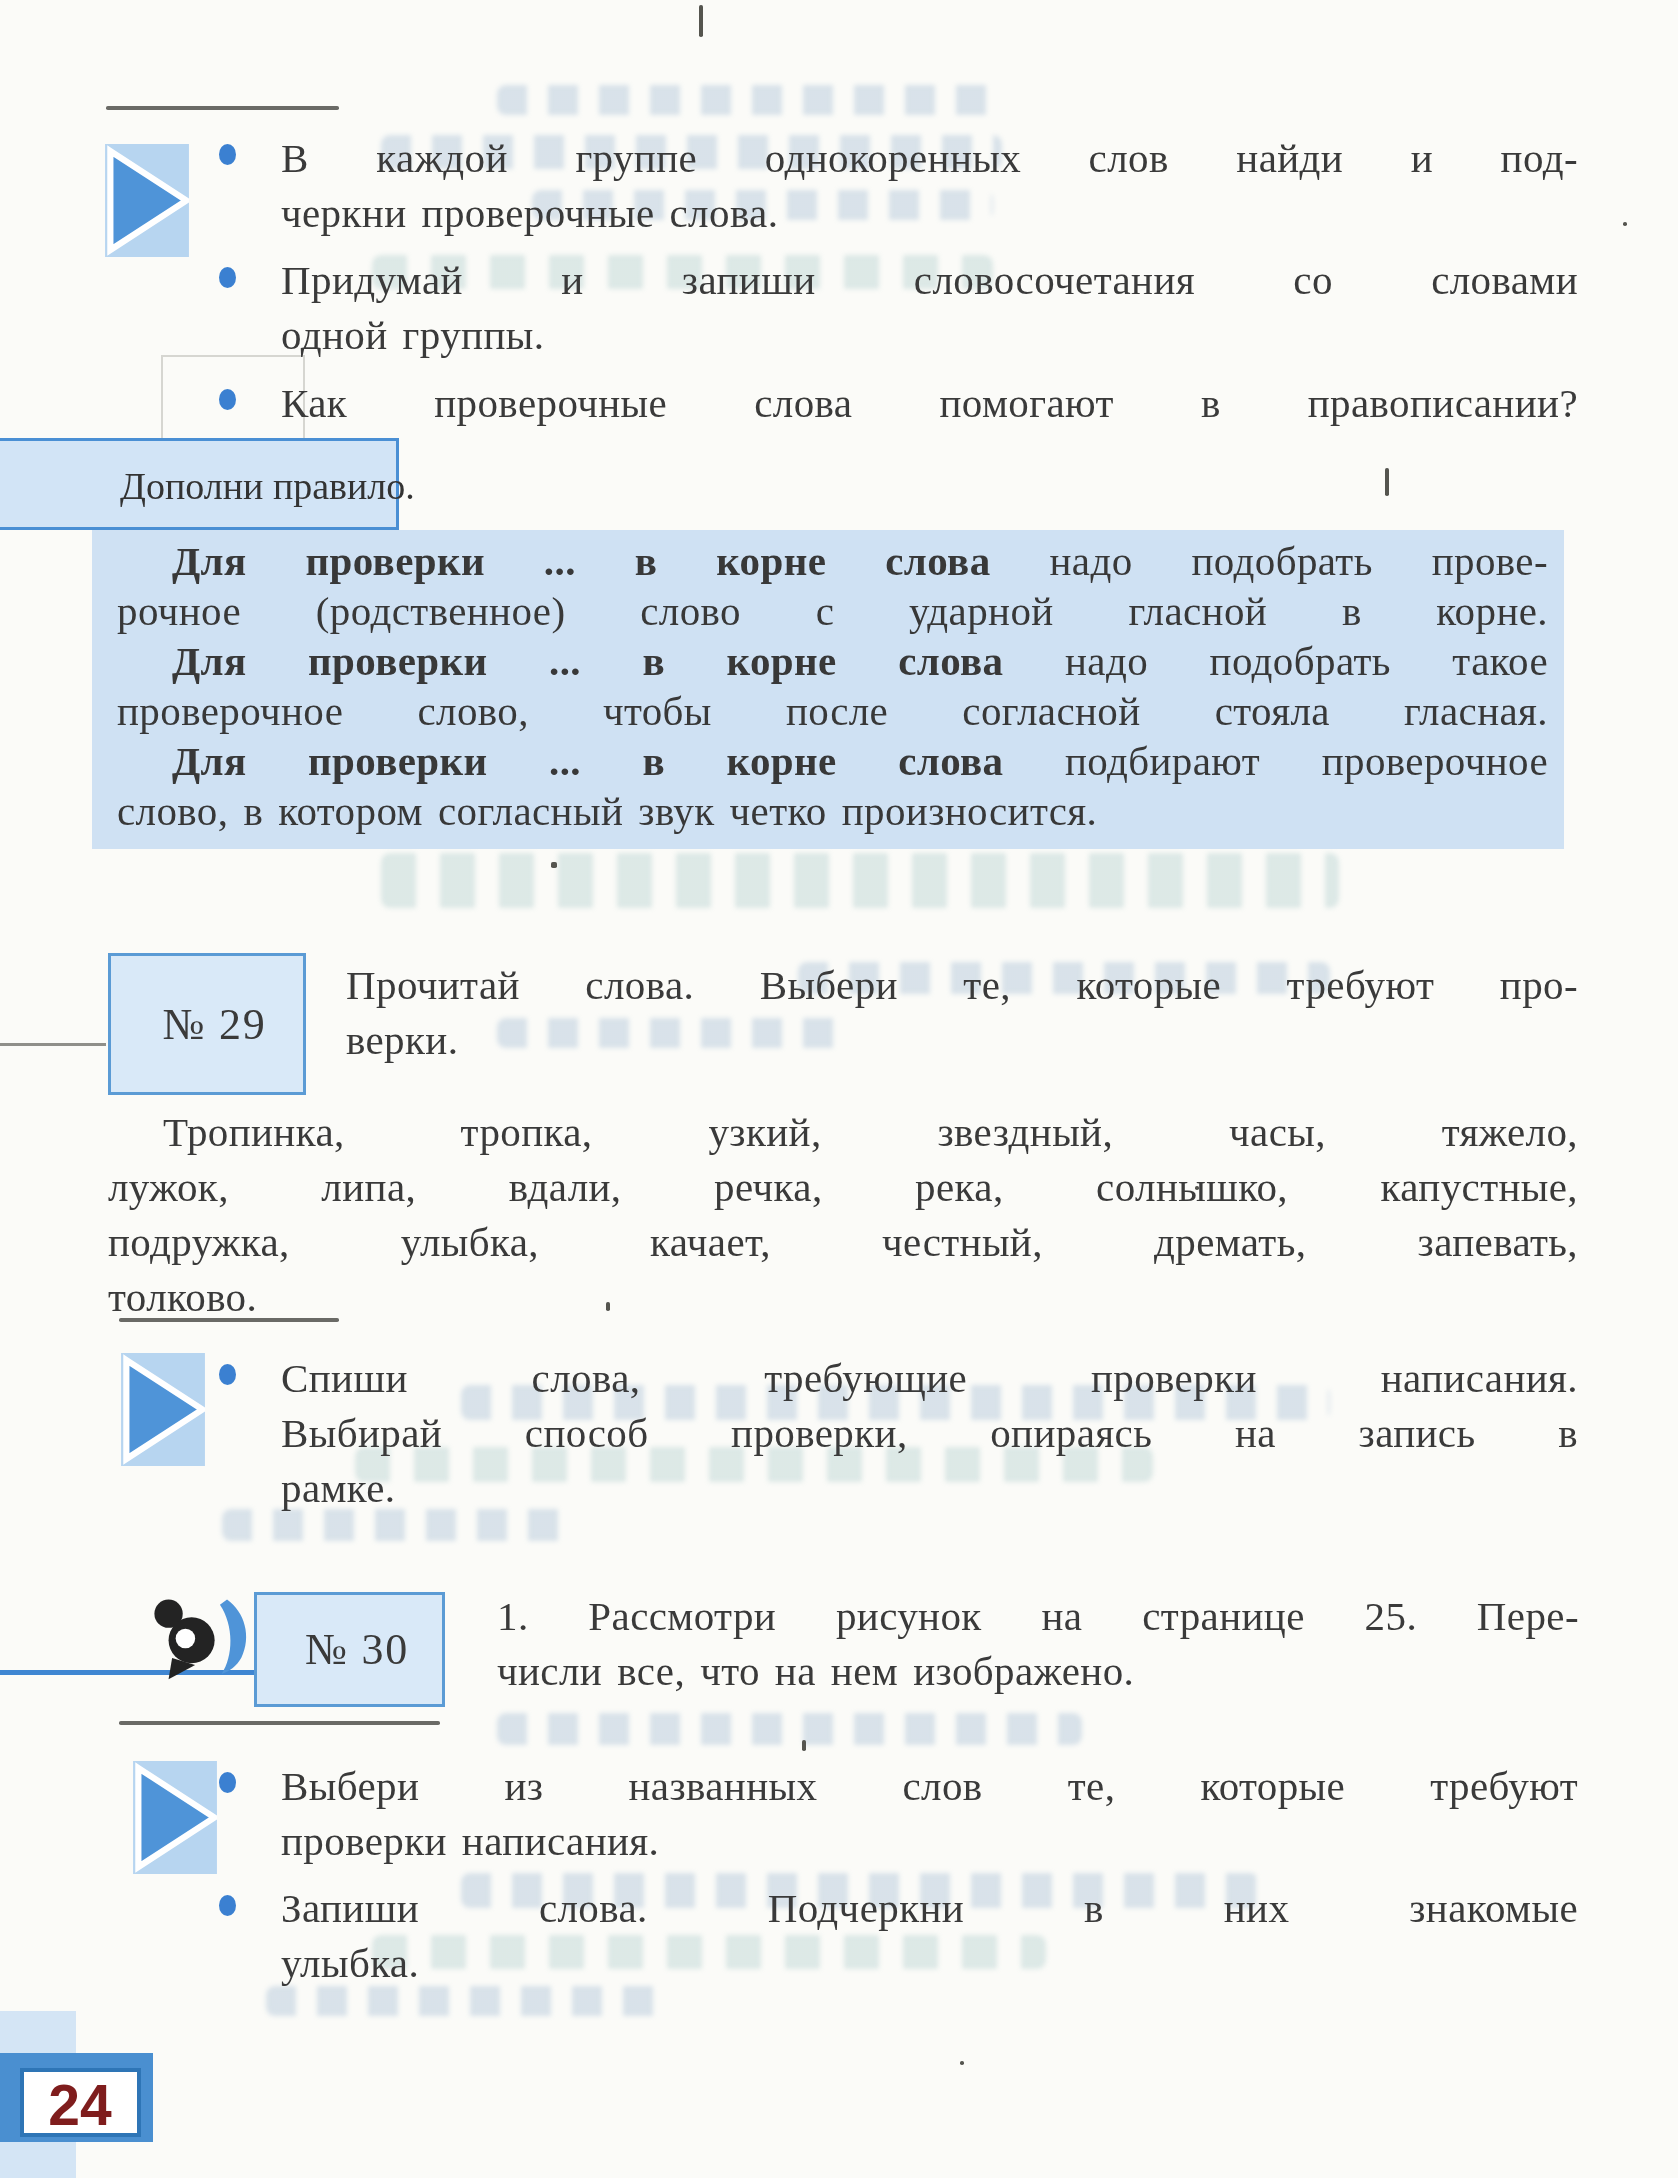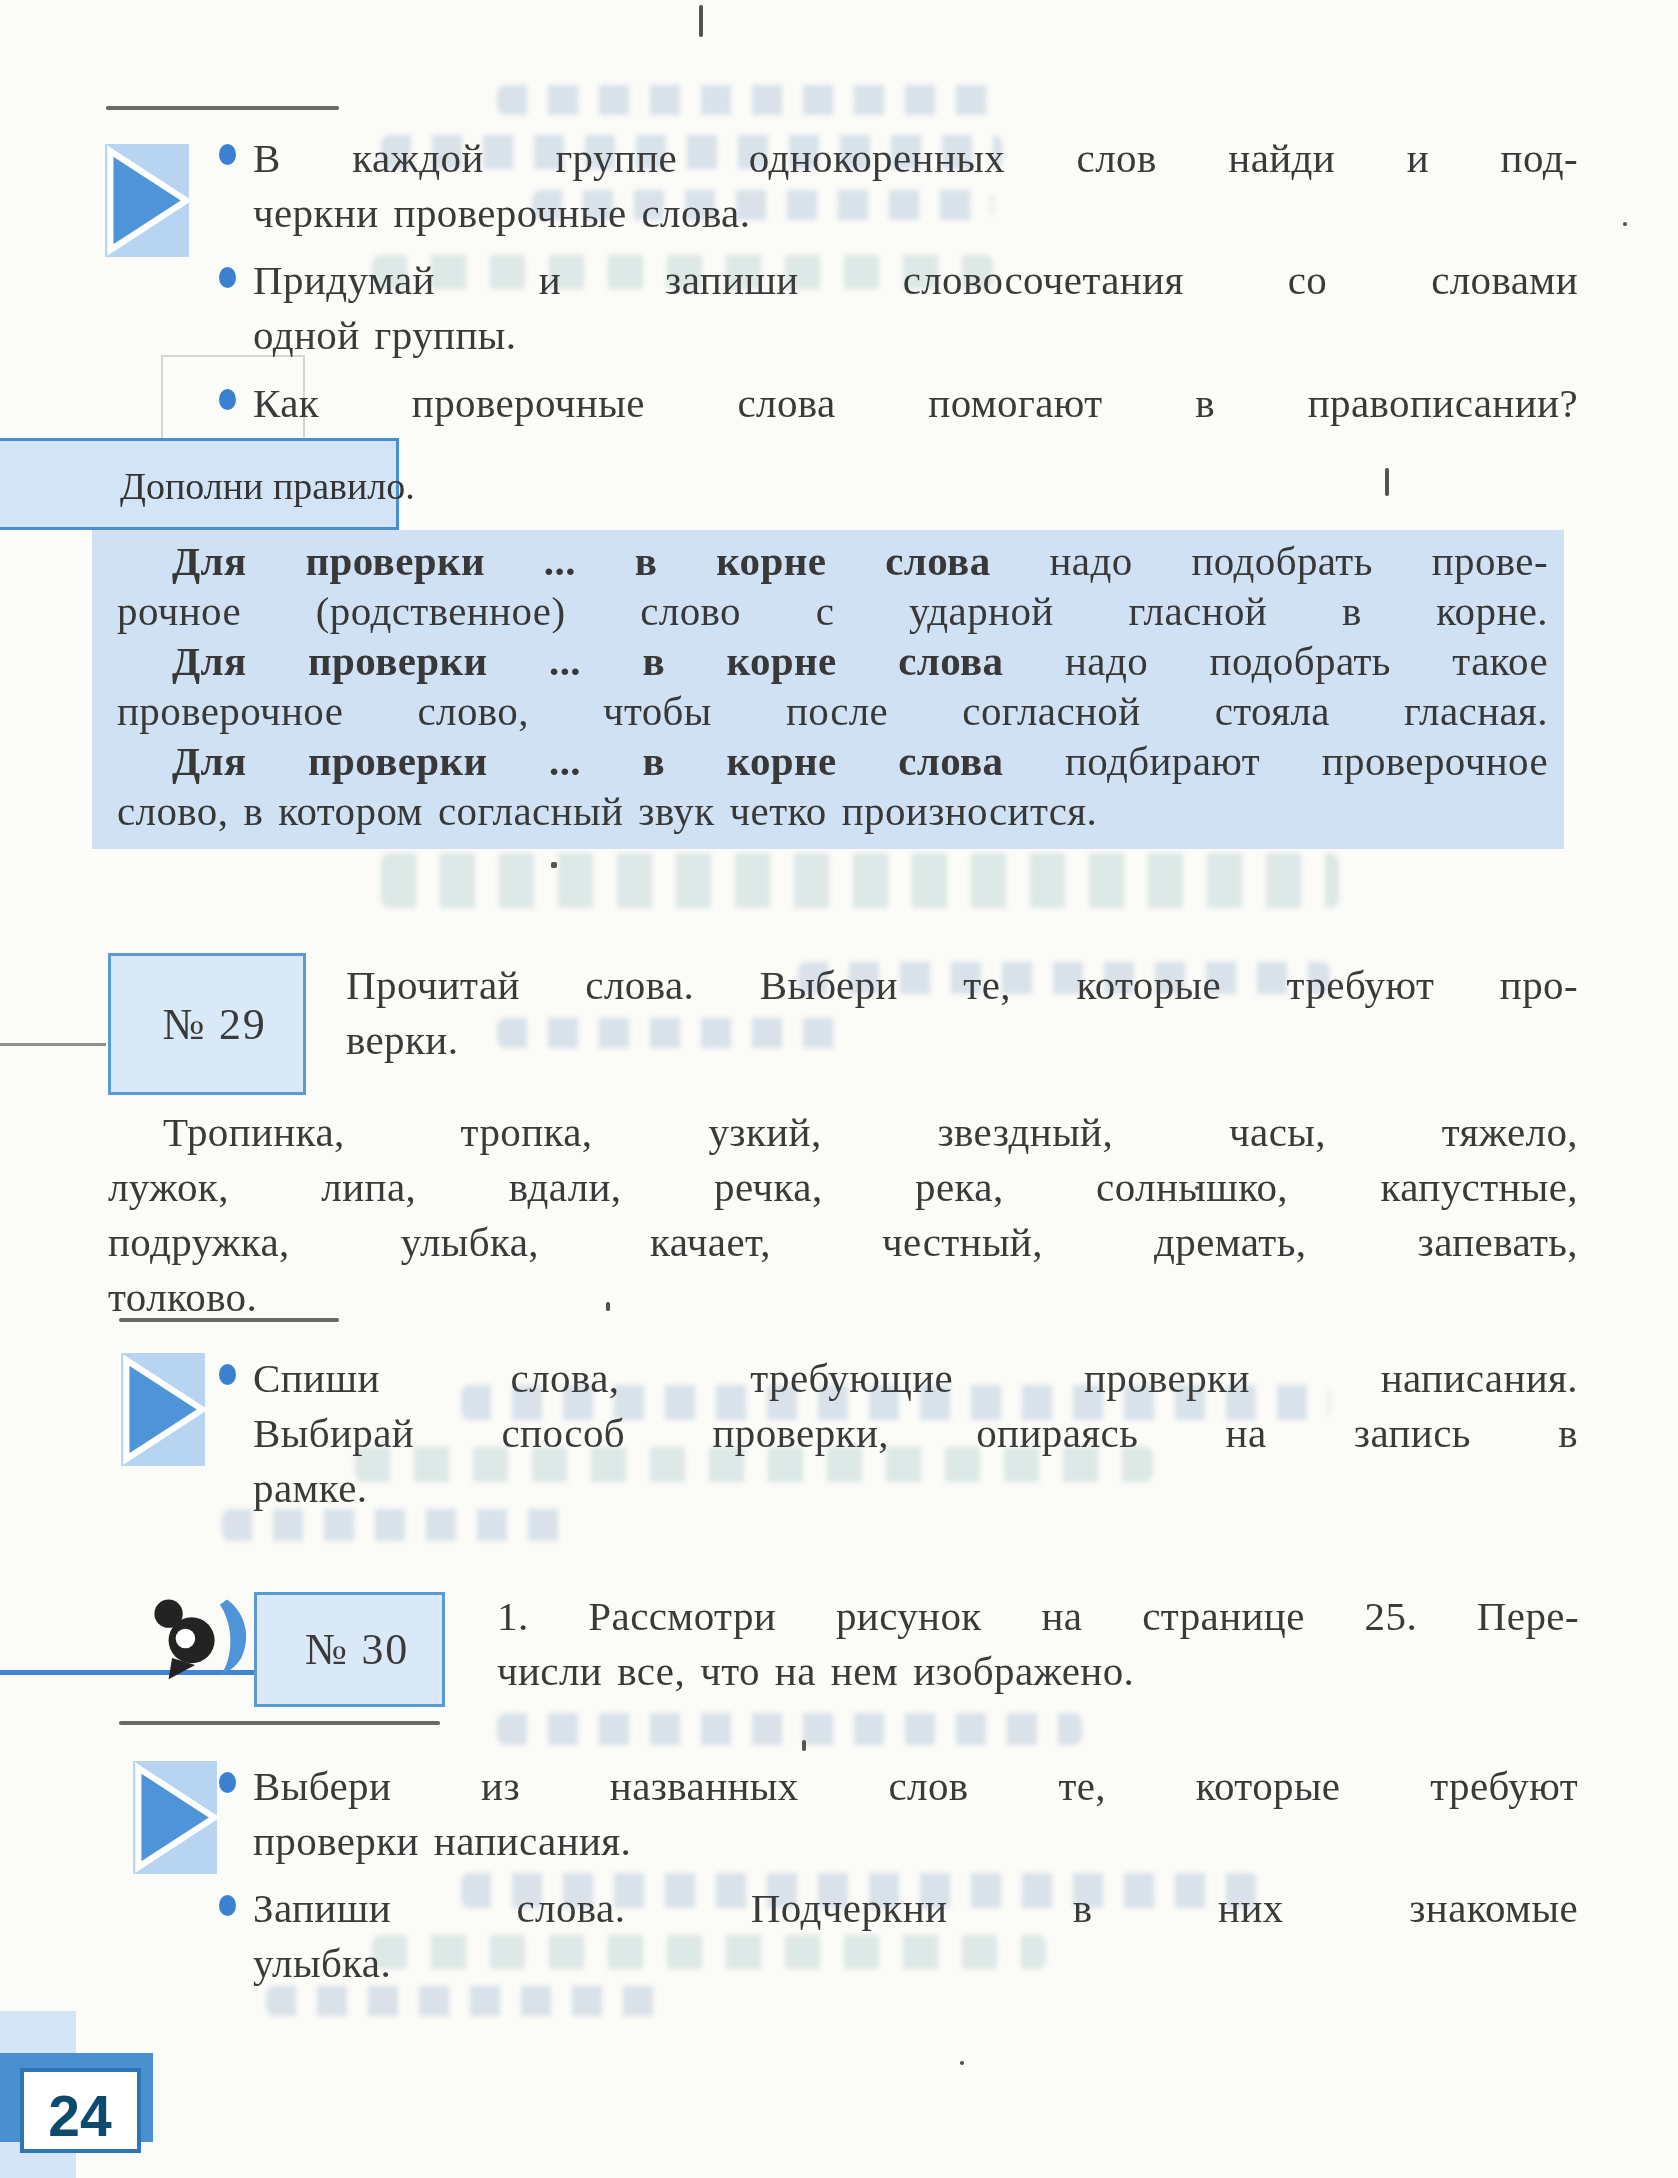--- a/index.html
+++ b/index.html
@@ -9,21 +9,21 @@
     font-family:"Liberation Serif",serif;color:#383838;
   }
   .abs{position:absolute;}
   
   .txt{font-size:41px;line-height:55px;letter-spacing:0.4px;word-spacing:4.4px;color:#3a3a3a;}
   .tline{white-space:normal;}
   .j{text-align:justify;text-align-last:justify;}
   .ind{text-indent:55px;}
   b{font-weight:bold;}
   
-  .bullet-item{display:grid;grid-template-columns:34px 1fr;margin-bottom:12.4px;}
+  .bullet-item{display:grid;grid-template-columns:34px 1fr;margin-bottom:12.4px;gap:28px;}
   .dot{width:17px;height:21px;border-radius:50%;background:#3b80d1;margin-top:13.3px;}
   
   .sep{position:absolute;height:4.4px;background:#6a6a66;border-radius:1.8px;}
   .sep-thin{position:absolute;height:2.7px;background:#8f8f8a;}
   .blue-line{position:absolute;height:5.3px;background:#3f86d2;}
   
   .arrow-icon{position:absolute;width:84px;height:113px;}
   
   .rule-band{
     left:0;top:438px;width:399px;height:92px;box-sizing:border-box;
@@ -39,24 +39,24 @@
   
   .num-box{
     background:#d9e9f8;border:3.5px solid #5b9bd5;box-sizing:border-box;
     display:flex;align-items:center;justify-content:center;
     font-size:44px;color:#3a3a3a;letter-spacing:1.8px;padding-left:15px;
   }
   
   .pn-light{left:0;top:2011px;width:76px;height:168px;background:#d4e5f5;}
   .pn-band{left:0;top:2053px;width:153px;height:89px;background:#4a8fd0;}
   .pn-box{
-    left:19.5px;top:2068px;width:121px;height:85px;background:#ffffff;
+    left:19.5px;top:2068px;width:121px;height:69px;background:#ffffff;
     border:4.4px solid #2e75b6;box-sizing:border-box;
-    display:flex;align-items:flex-end;justify-content:center;
-    font-family:"Liberation Sans",sans-serif;font-weight:bold;font-size:57px;color:#0c4a6e;
+    display:flex;align-items:flex-start;justify-content:center;
+    font-family:"Liberation Sans",sans-serif;font-weight:bold;font-size:57px;color:#7f1d1d;
   }
   
   .bleed{
     position:absolute;border-radius:8.9px;filter:blur(2.7px);opacity:.5;
     background:repeating-linear-gradient(90deg,rgba(125,160,195,.55) 0 30px,rgba(125,160,195,0) 30px 51px);
   }
   .bleed.g{background:repeating-linear-gradient(90deg,rgba(130,178,178,.5) 0 35px,rgba(130,178,178,0) 35px 59px);}
   .ghost-box{position:absolute;left:161px;top:355px;width:140px;height:82px;border:2.7px solid rgba(160,160,150,.4);}
   .speck{position:absolute;background:#55554f;border-radius:1.8px;}
 </style>

